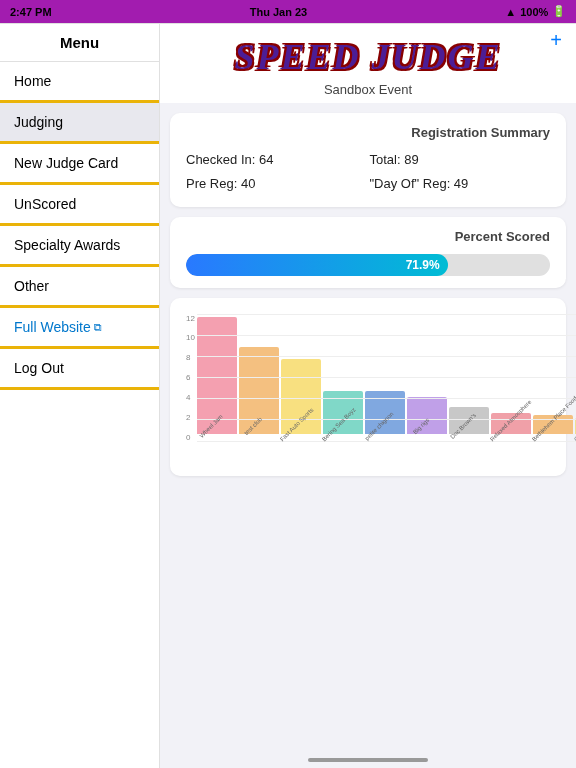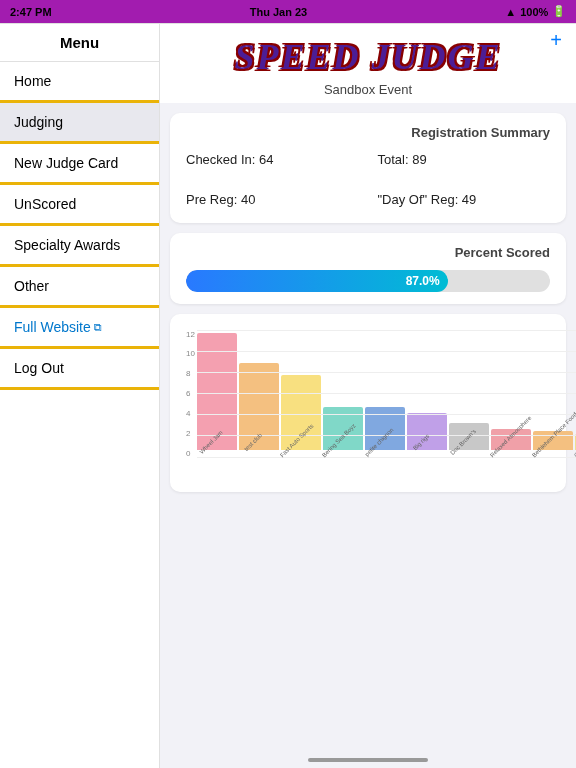--- a/index.html
+++ b/index.html
@@ -135,21 +135,21 @@
       font-weight: 600;
       color: #444;
       margin-bottom: 10px;
       text-align: right;
     }
 
     
     .reg-grid {
       display: grid;
       grid-template-columns: 1fr 1fr;
-      gap: 19px;
+      gap: 3px;
     }
     .reg-item {
       font-size: 13px;
       color: #222;
       line-height: 1.6;
     }
 
     
     .progress-container {
       margin-top: 6px;
@@ -240,21 +240,21 @@
         <div class="reg-item">Pre Reg: 40</div>
         <div class="reg-item">"Day Of" Reg: 49</div>
       </div>
     </div>
 
     <div class="card">
       <div class="card-title">Percent Scored</div>
       <div class="progress-container">
         <div class="progress-bar-bg">
           <div class="progress-bar-fill" id="progress-fill" style="width: 71.9%;">
-            <span class="progress-label">87.0%</span>
+            <span class="progress-label">71.9%</span>
           </div>
         </div>
       </div>
     </div>
 
     <div class="card">
       <div class="chart-container">
         <div style="display:flex; gap:0;">
 
           <div style="display:flex; flex-direction:column; justify-content:space-between; height:150px; padding-bottom:22px; margin-right:2px;">

